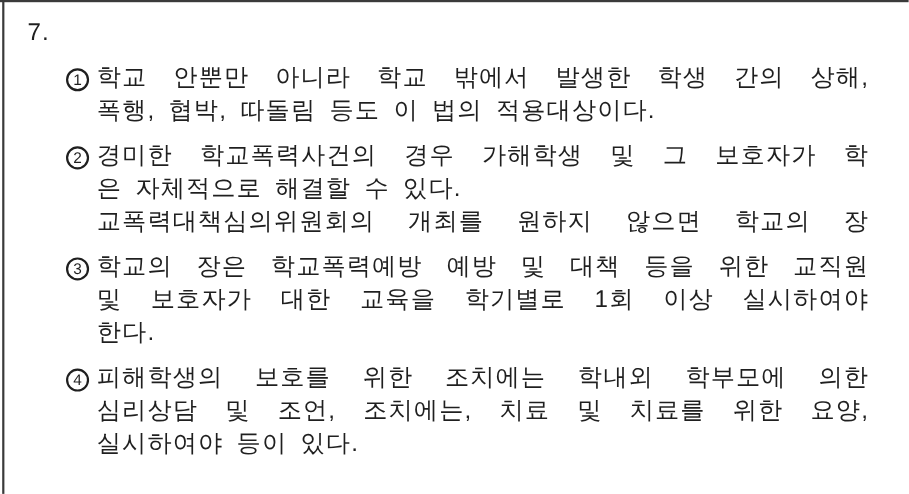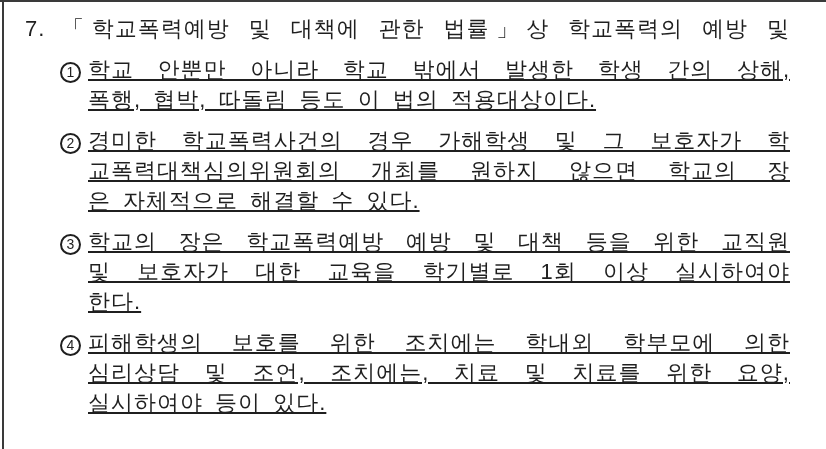--- a/index.html
+++ b/index.html
@@ -41,40 +41,39 @@
     align-items: center; justify-content: center;
     width: 21px; height: 21px;
     border: 2px solid #1f1f1f;
     border-radius: 50%;
     font-size: 14px;
     line-height: 1;
     letter-spacing: 0;
     margin-top: 3px;
     box-sizing: border-box;
   }
-  .opt-body { flex: 1; min-width: 0; text-decoration: underline; }
+  .opt-body { flex: 1; min-width: 0; }
   .line { word-spacing: 5px; white-space: nowrap; }
   .line.fill {
     white-space: normal;
     text-align: justify;
     text-align-last: justify;
   }
 </style>
 </head>
 <body>
 
 <div class="border-top"></div>
 <div class="border-left"></div>
 
 <div class="content">
 
   <div class="question-row">
     <div class="q-number">7.</div>
     <div class="q-body">
-      <div class="line fill">「학교폭력예방 및 대책에 관한 법률」상 학교폭력의 예방 및</div>
     </div>
   </div>
 
   <div class="options">
 
     <div class="option-row">
       <div class="marker-cell">
         <span class="marker-circle">1</span>
       </div>
       <div class="opt-body">
@@ -82,22 +81,22 @@
         <div class="line">폭행, 협박, 따돌림 등도 이 법의 적용대상이다.</div>
       </div>
     </div>
 
     <div class="option-row">
       <div class="marker-cell">
         <span class="marker-circle">2</span>
       </div>
       <div class="opt-body">
         <div class="line fill">경미한 학교폭력사건의 경우 가해학생 및 그 보호자가 학</div>
+        <div class="line">은 자체적으로 해결할 수 있다.</div>
         <div class="line fill">교폭력대책심의위원회의 개최를 원하지 않으면 학교의 장</div>
-        <div class="line">은 자체적으로 해결할 수 있다.</div>
       </div>
     </div>
 
     <div class="option-row">
       <div class="marker-cell">
         <span class="marker-circle">3</span>
       </div>
       <div class="opt-body">
         <div class="line fill">학교의 장은 학교폭력예방 예방 및 대책 등을 위한 교직원</div>
         <div class="line fill">및 보호자가 대한 교육을 학기별로 1회 이상 실시하여야</div>

